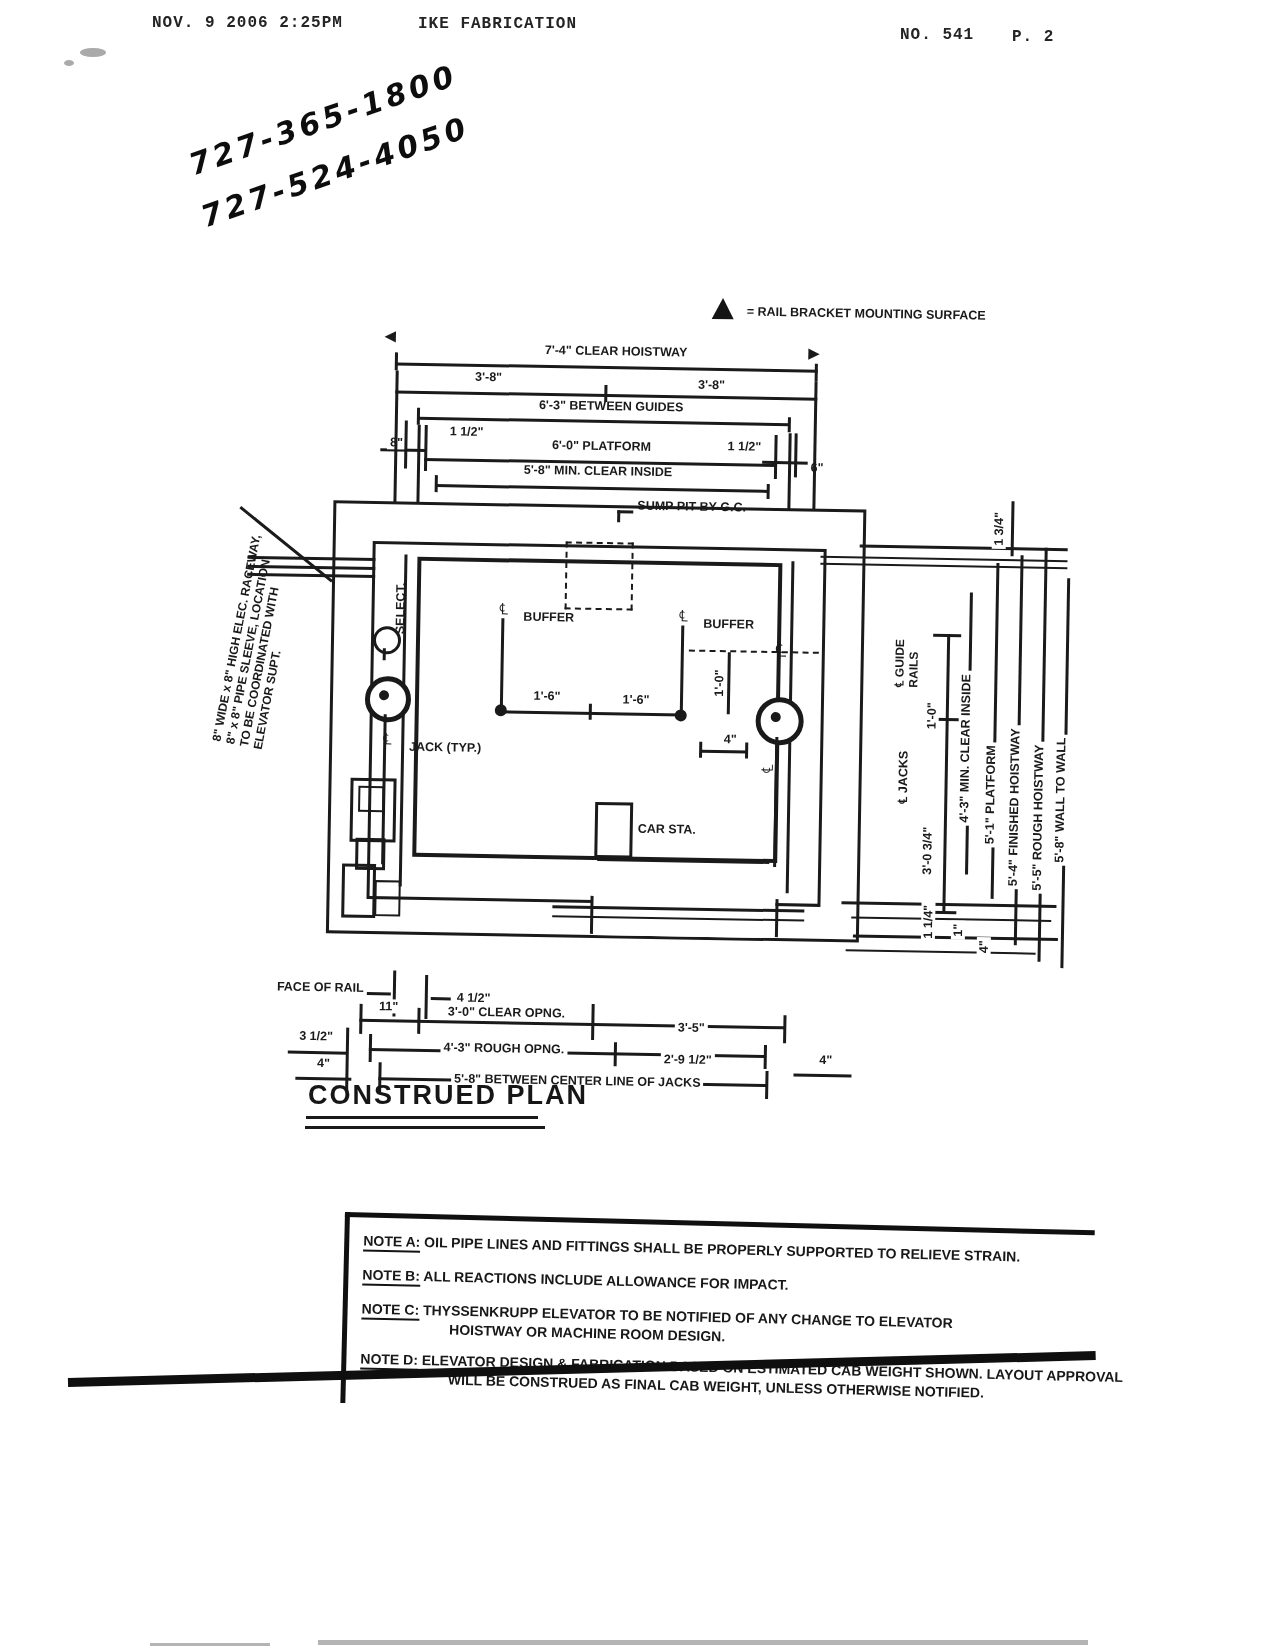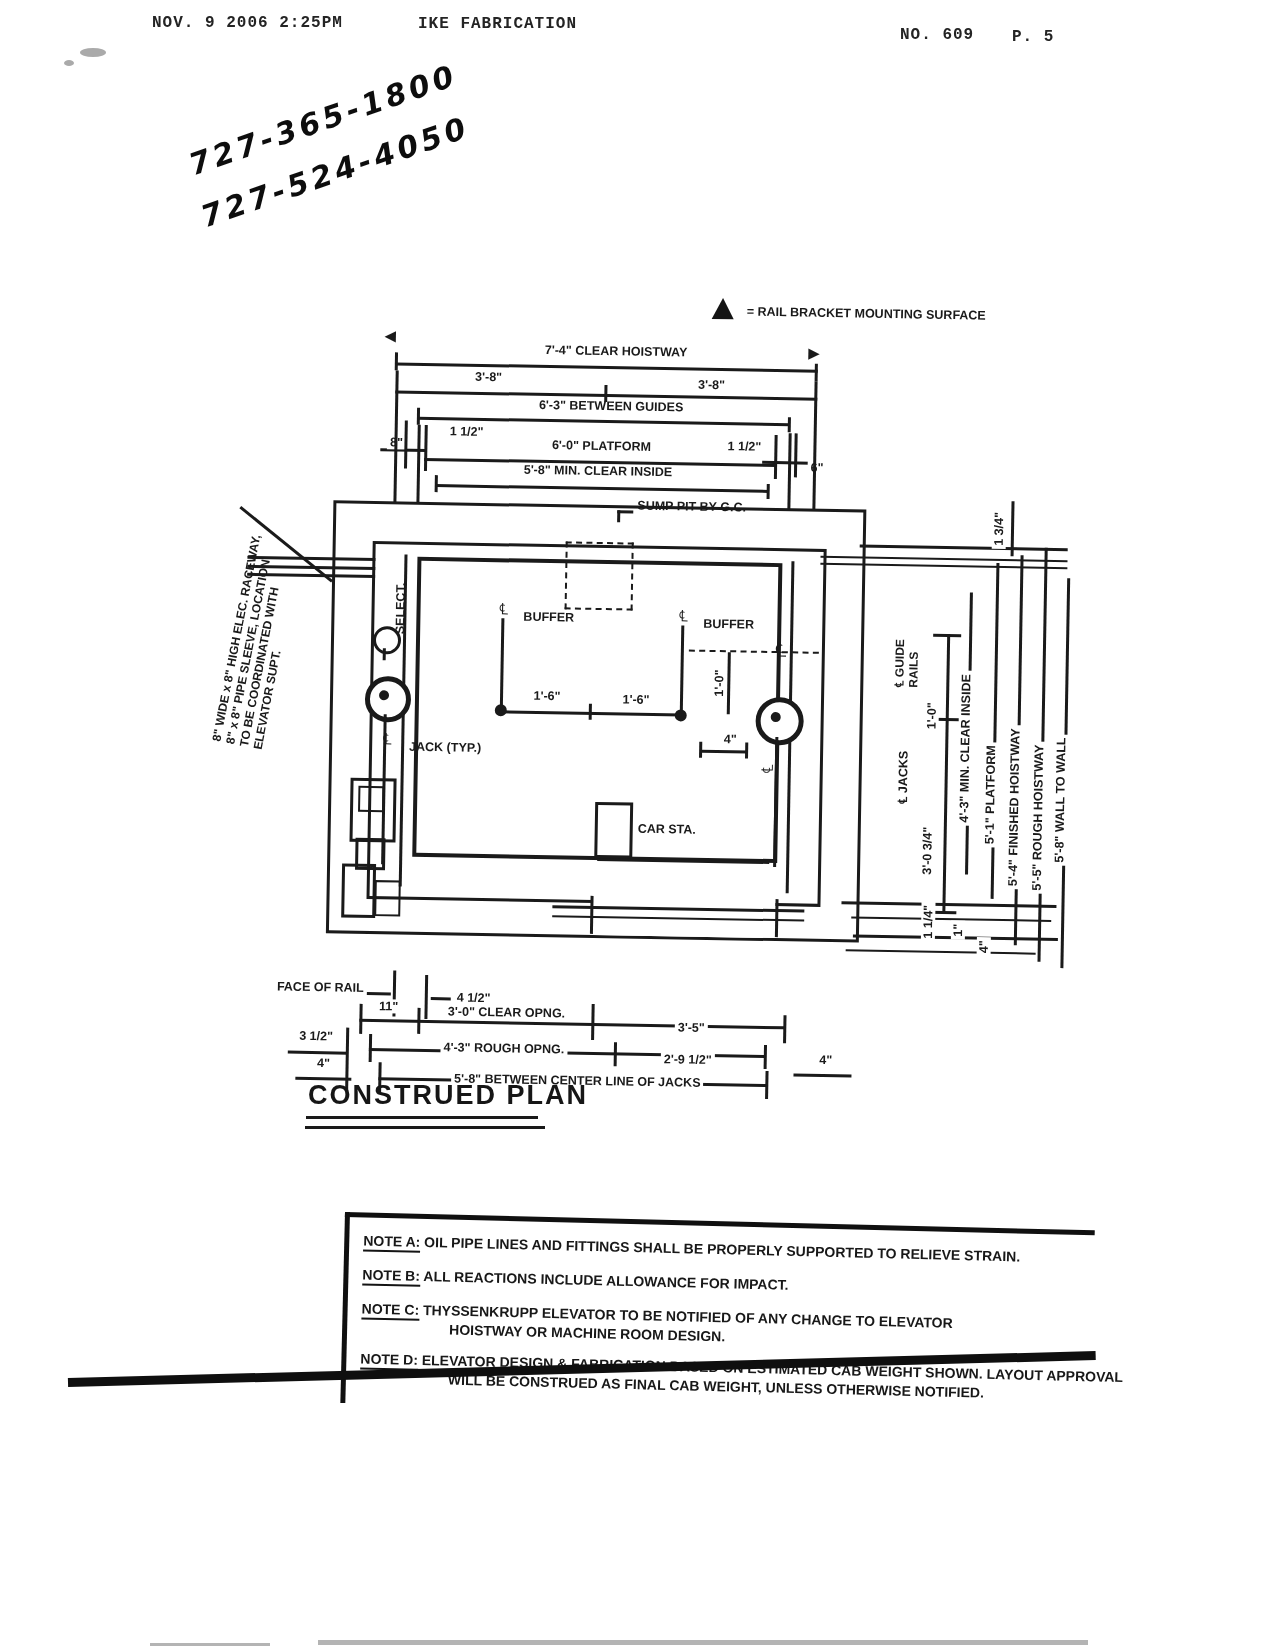--- a/index.html
+++ b/index.html
@@ -51,22 +51,22 @@
   .smudge{position:absolute;background:#555;border-radius:50%;opacity:.5;}
   .scanline{position:absolute;background:#777;opacity:.55;}
 </style>
 </head>
 <body>
 
 <div class="page">
 
   <div class="fax" style="left:152px;top:14px;">NOV. 9 2006  2:25PM</div>
   <div class="fax" style="left:418px;top:15px;">IKE FABRICATION</div>
-  <div class="fax" style="left:900px;top:26px;">NO. 609</div>
-  <div class="fax" style="left:1012px;top:28px;">P. 5</div>
+  <div class="fax" style="left:900px;top:26px;">NO. 541</div>
+  <div class="fax" style="left:1012px;top:28px;">P. 2</div>
   <div class="smudge" style="left:80px;top:48px;width:26px;height:9px;"></div>
   <div class="smudge" style="left:64px;top:60px;width:10px;height:6px;"></div>
 
   <div class="hw" style="left:190px;top:148px;transform:rotate(-19deg);">727-365-1800</div>
   <div class="hw" style="left:202px;top:200px;transform:rotate(-19deg);">727-524-4050</div>
 
   <div class="draw">
 
     <div class="tri" style="left:705px;top:296px;"></div>
     <div class="a al" style="left:740px;top:309px;">

